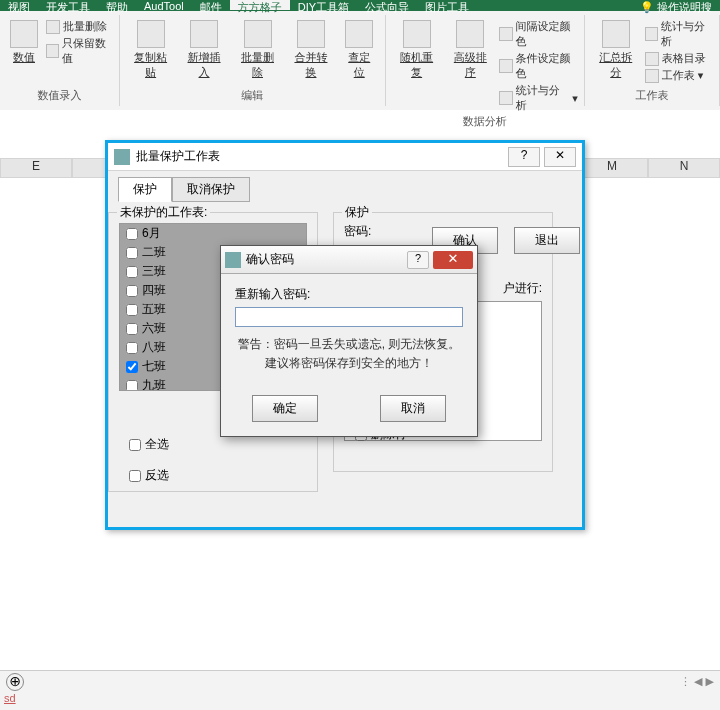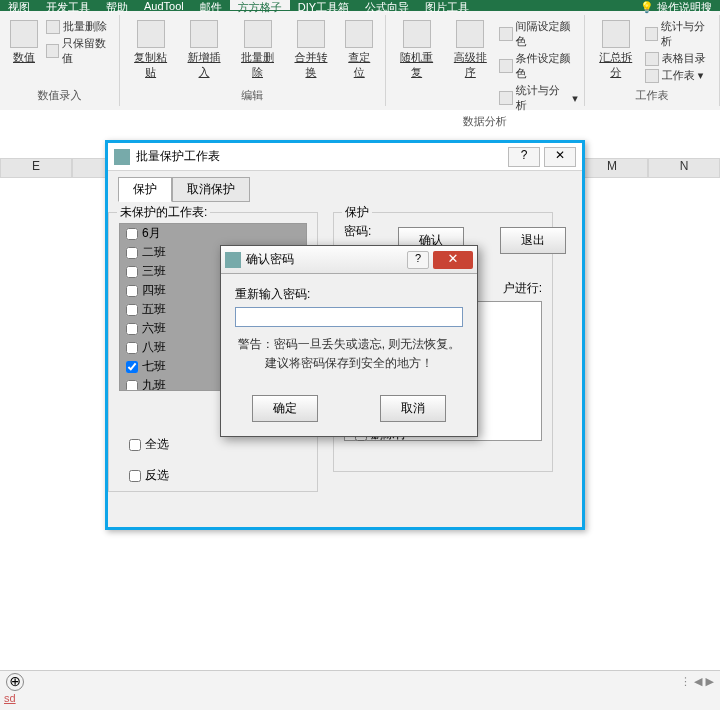--- a/index.html
+++ b/index.html
@@ -233,21 +233,21 @@
               <span>删除列</span>
             </label>
           <label class="gitem">
               <input type="checkbox" style="">
               <span>删除行</span>
             </label>
         </div>
       </div>
     </div>
 
-    <div style="position:absolute;bottom:-36px;right:16px;display:flex;gap:36px;">
+    <div style="position:absolute;bottom:-36px;right:2px;display:flex;gap:16px;">
       <button class="btn">确认</button>
       <button class="btn">退出</button>
     </div>
   </div>
 </div>
 
 <div class="confirm">
   <div class="ctitle">
     <span class="ci"></span>
     <span>确认密码</span>

